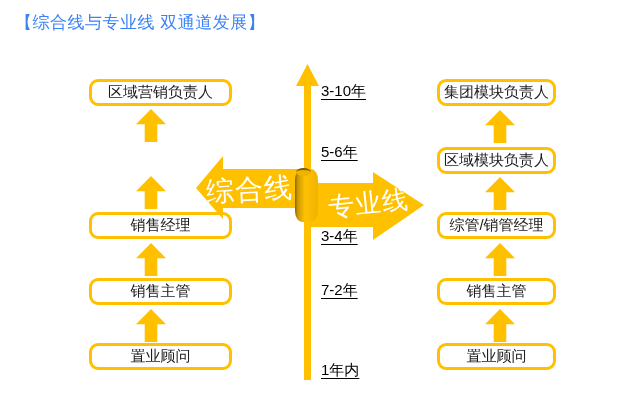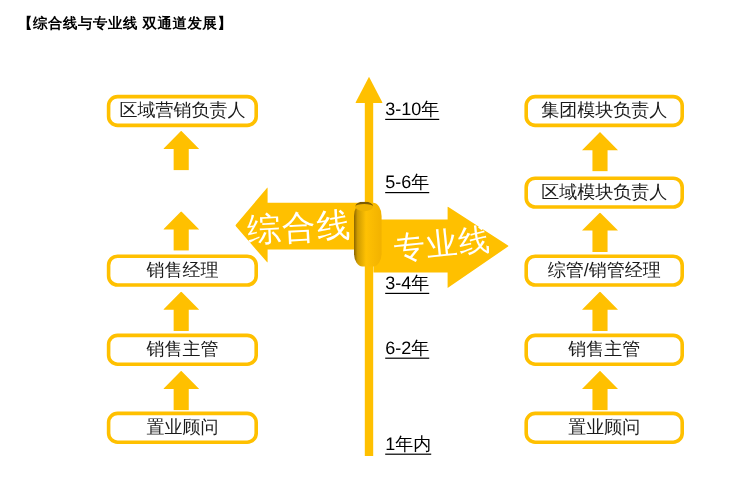--- a/index.html
+++ b/index.html
@@ -1,31 +1,31 @@
 <!DOCTYPE html>
 <html><head>
 <meta charset="utf-8">
 <style>
   html,body{margin:0;padding:0;background:#fff;}
   #stage{
     position:relative;width:620px;height:401px;background:#FFFFFF;overflow:hidden;
     font-family:"Liberation Sans","DejaVu Sans",sans-serif;color:#000;
   }
   .title{
-    position:absolute;left:15px;top:11px;font-size:12px;font-weight:bold;
-    letter-spacing:.5px;white-space:nowrap;color:#000000;
+    position:absolute;left:15px;top:11px;font-size:17px;font-weight:normal;
+    letter-spacing:.5px;white-space:nowrap;color:#3b82f6;
   }
   
   .box{
     position:absolute;box-sizing:border-box;height:27px;background:#fff;
     border:3px solid #FFC000;border-radius:9px;display:flex;align-items:center;
     justify-content:center;font-size:15px;color:#1a1a1a;z-index:2;white-space:nowrap;
   }
-  .box.left{left:89px;width:126px;}
-  .box.right{left:437px;width:133px;}
+  .box.left{left:89px;width:143px;}
+  .box.right{left:437px;width:119px;}
   
   .up-arrow{
     position:absolute;width:30px;height:33px;background:#FFC000;z-index:2;
     clip-path:polygon(50% 0,100% 46%,71% 46%,71% 100%,29% 100%,29% 46%,0 46%);
   }
   
   .axis-line{position:absolute;left:304px;top:84px;width:7px;height:296px;background:#FFC000;z-index:1;}
   .axis-head{
     position:absolute;left:296px;top:64px;width:23px;height:22px;background:#FFC000;z-index:1;
     clip-path:polygon(50% 0,100% 100%,0 100%);
@@ -86,21 +86,21 @@
   <div class="up-arrow" style="left:485px;top:177px"></div>
   <div class="up-arrow" style="left:485px;top:243px"></div>
   <div class="up-arrow" style="left:485px;top:309px"></div>
 
   <div class="axis-line"></div>
   <div class="axis-head"></div>
 
   <div class="year" style="top:82px">3-10年</div>
   <div class="year" style="top:143px">5-6年</div>
   <div class="year" style="top:227px">3-4年</div>
-  <div class="year" style="top:281px">6-2年</div>
+  <div class="year" style="top:281px">7-2年</div>
   <div class="year" style="top:361px">1年内</div>
 
   <div class="big-arrow-left"></div>
   <div class="big-arrow-right"></div>
   <div class="cylinder"></div>
 
   <div id="label-left" class="arrow-label">综合线</div>
   <div id="label-right" class="arrow-label">专业线</div>
 
 </div>

